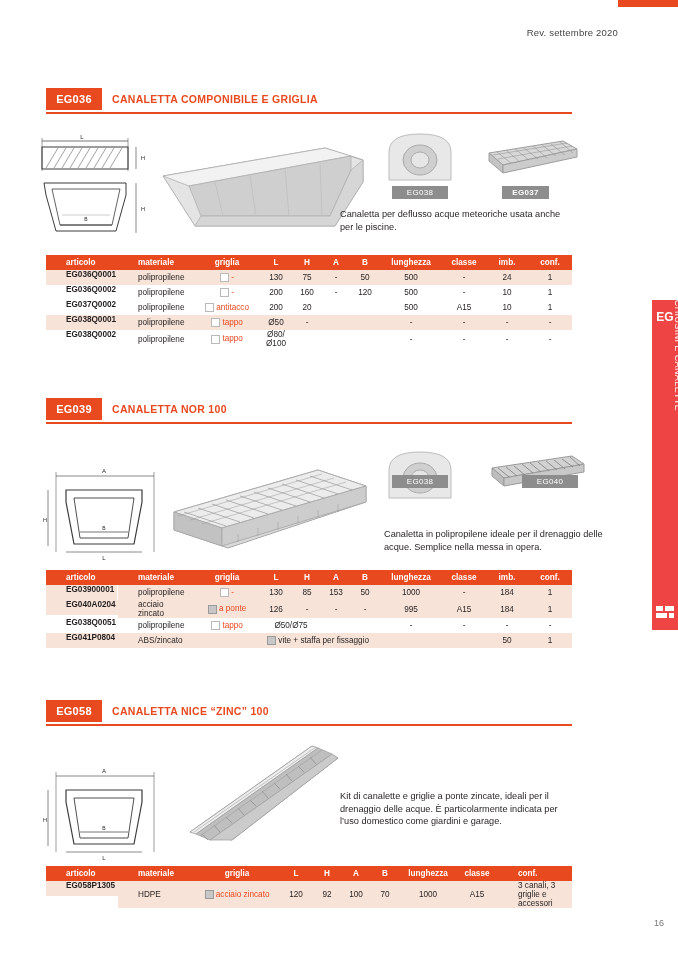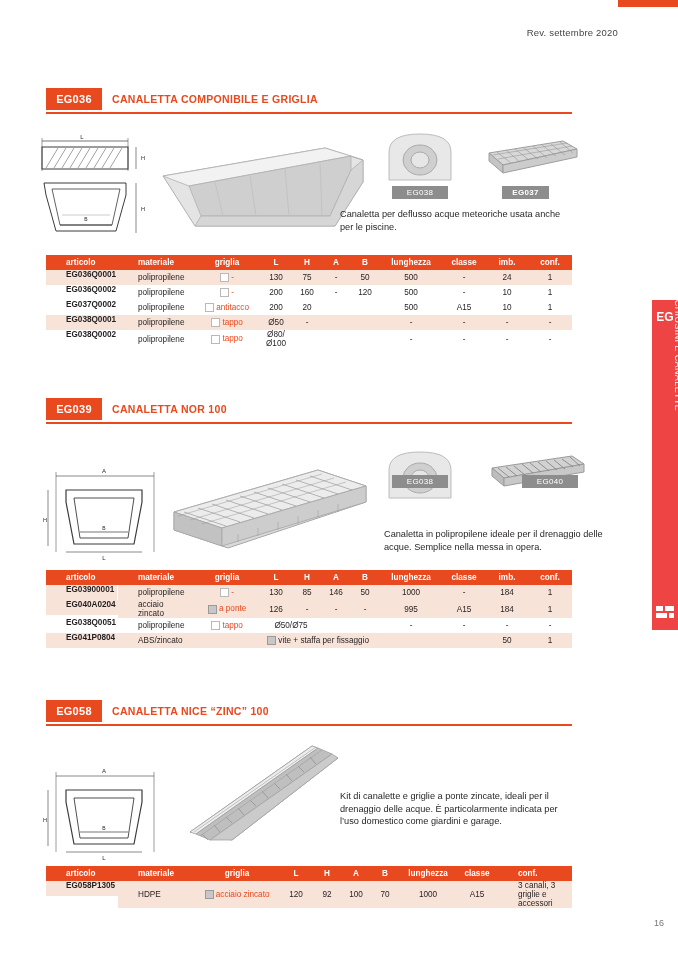--- a/index.html
+++ b/index.html
@@ -436,21 +436,21 @@
           <th style="width:44px">conf.</th>
         </tr>
       </thead>
       <tbody>
         <tr class="odd">
           <td class="left art">EG03900001</td>
           <td class="left"><span>polipropilene</span></td>
           <td class="grg"><span class="swatch"></span> <span>-</span></td>
           <td>130</td>
           <td>85</td>
-          <td>146</td>
+          <td>153</td>
           <td>50</td>
           <td>1000</td>
           <td>-</td>
           <td>184</td>
           <td>1</td>
         </tr>
         <tr class="odd">
           <td class="left art">EG040A0204</td>
           <td class="left"><span>acciaio zincato</span></td>
           <td class="grg"><span class="swatch grey"></span> <span>a ponte</span></td>

